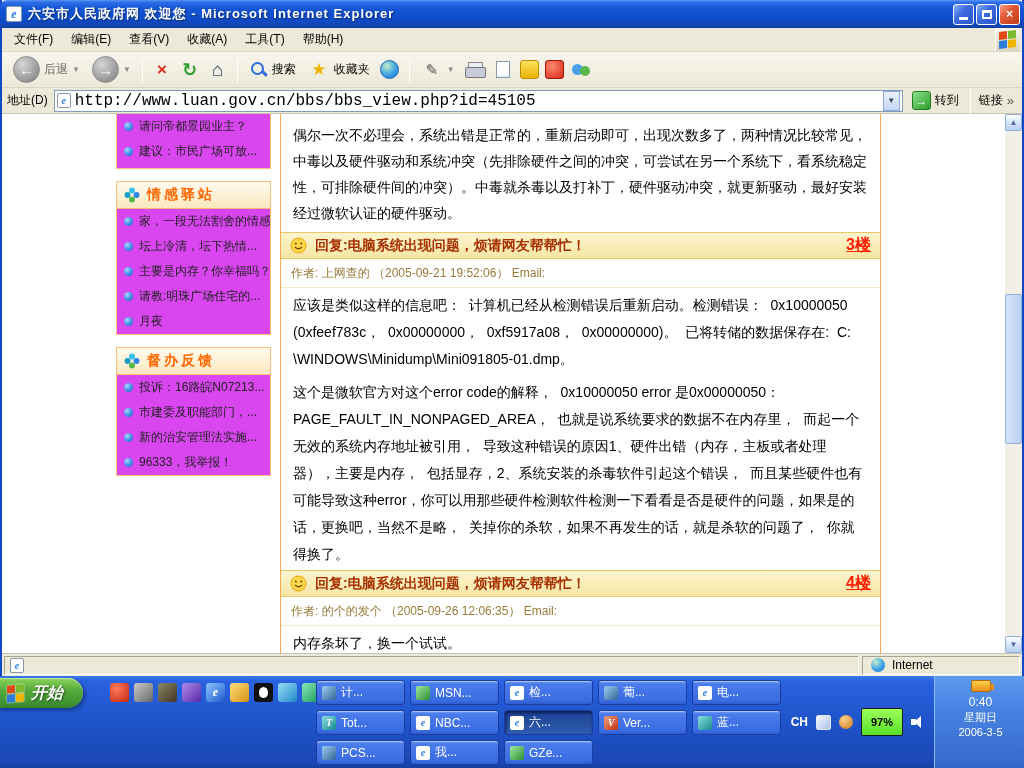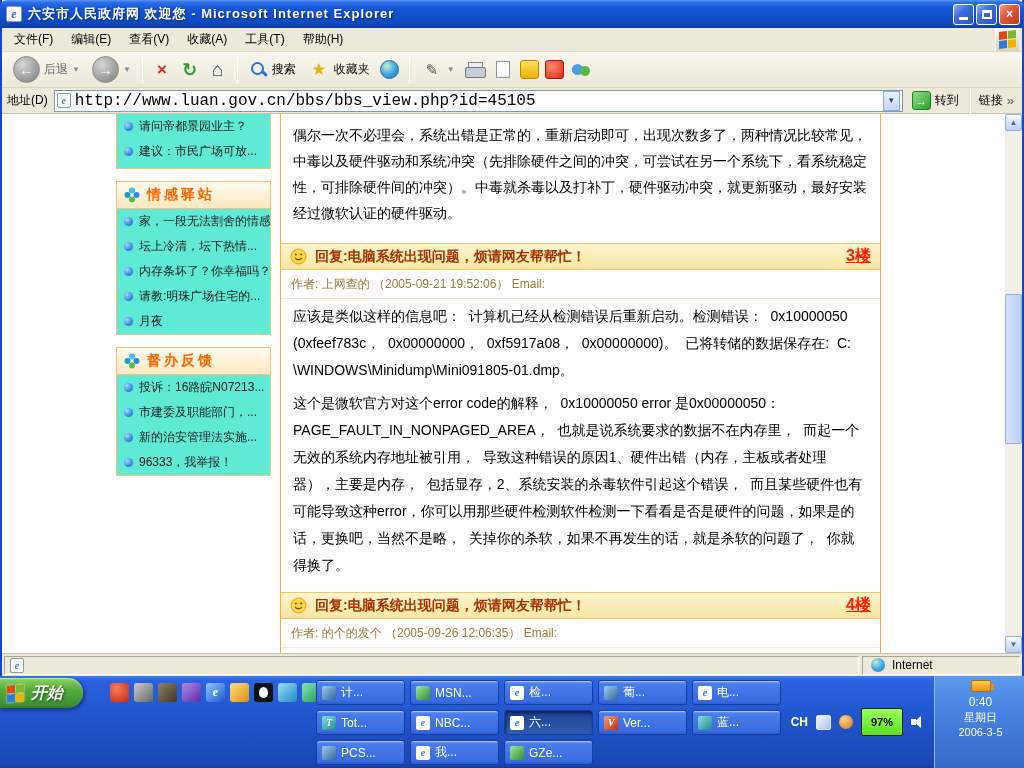--- a/index.html
+++ b/index.html
@@ -62,28 +62,28 @@
   .addr-url{flex:1;font-family:"Liberation Mono","DejaVu Sans Mono",monospace;font-size:16px;color:#000;white-space:nowrap;overflow:hidden;}
   .addr-drop{width:17px;height:20px;background:linear-gradient(180deg,#EAF2FC,#C4D6F2);border:1px solid #8CA8D8;display:flex;align-items:center;justify-content:center;font-size:8px;color:#345;}
   .go-btn{display:flex;align-items:center;gap:4px;font-size:12px;padding:0 3px;}
   .go-icon{width:19px;height:19px;border-radius:3px;background:linear-gradient(135deg,#8CE08C,#2E9E2E);border:1px solid #1E7E1E;color:#fff;display:flex;align-items:center;justify-content:center;font-weight:bold;font-size:12px;}
   .links{display:flex;align-items:center;gap:4px;font-size:12px;padding-right:3px;}
   .chev{color:#555;font-size:13px;}
 
   
   .content{position:absolute;top:114px;left:0;right:0;bottom:115px;background:#fff;overflow:hidden;}
   .sidebar{position:absolute;left:114px;top:0;width:155px;}
-  .side-box{border:1px solid #FFBE78;margin-bottom:12px;background:#5eead4;}
+  .side-box{border:1px solid #FFBE78;margin-bottom:12px;background:#d946ef;}
   .side-box.cut{border-top:none;padding-bottom:4px;}
   .side-item{display:flex;align-items:center;gap:6px;padding:4px 4px 4px 7px;font-size:12px;color:#222;white-space:nowrap;overflow:hidden;}
   .bullet{flex:0 0 9px;width:9px;height:9px;border-radius:50%;background:radial-gradient(circle at 32% 30%,#A8D8FF,#3E8EE8 55%,#1C5CB8);}
   .side-header{display:flex;align-items:center;gap:7px;height:27px;padding:0 7px;background:linear-gradient(180deg,#FFFBEE,#FCE8C0);border-bottom:1px solid #FFBE78;color:#FF6600;font-weight:bold;font-size:14px;letter-spacing:3px;}
   .main{position:absolute;left:278px;top:0;width:601px;border:1px solid #F8A850;border-top:none;padding-bottom:18px;background:#fff;}
   .intro{font-size:14px;line-height:26px;padding:8px 12px 6px;white-space:pre-wrap;color:#000;}
-  .reply-header{display:flex;align-items:center;gap:8px;height:27px;background:linear-gradient(180deg,#FCF4CE,#F6E6A4);border-top:1px solid #E8C868;border-bottom:1px solid #E8C868;padding:0 9px;margin-top:11px;}
+  .reply-header{display:flex;align-items:center;gap:8px;height:27px;background:linear-gradient(180deg,#FCF4CE,#F6E6A4);border-top:1px solid #E8C868;border-bottom:1px solid #E8C868;padding:0 9px;}
   .reply-title{color:#A63000;font-weight:bold;font-size:14px;}
   .floor{margin-left:auto;color:#FF1E00;font-weight:bold;font-size:16px;text-decoration:underline;}
   .author{font-size:12px;color:#9A7B3A;padding:6px 10px 5px;border-bottom:1px solid #F5E9C8;}
   .rbody{font-size:14px;line-height:27px;padding:4px 12px 2px;white-space:pre-wrap;color:#000;}
   .vscroll{position:absolute;top:0;right:0;bottom:0;width:17px;background:#F2EFE6;}
   .sbtn{position:absolute;left:0;width:17px;height:17px;background:linear-gradient(180deg,#FDFEFF,#D2E2F8 55%,#BAD0F2);border:1px solid #94AEDC;border-radius:2px;color:#4E66A0;font-size:8px;display:flex;align-items:center;justify-content:center;}
   .sbtn.up{top:0;}.sbtn.down{bottom:0;}
   .sthumb{position:absolute;left:0;top:180px;width:17px;height:150px;background:linear-gradient(90deg,#D6E4FB,#BCD2F5);border:1px solid #94AEDC;border-radius:2px;}
 
   
@@ -257,21 +257,21 @@
         <div class="side-item">
             <span class="bullet"></span>
             <span>家，一段无法割舍的情感</span>
           </div>
         <div class="side-item">
             <span class="bullet"></span>
             <span>坛上冷清，坛下热情...</span>
           </div>
         <div class="side-item">
             <span class="bullet"></span>
-            <span>内存条坏了？你幸福吗？</span>
+            <span>主要是内存？你幸福吗？</span>
           </div>
         <div class="side-item">
             <span class="bullet"></span>
             <span>请教:明珠广场住宅的...</span>
           </div>
         <div class="side-item">
             <span class="bullet"></span>
             <span>月夜</span>
           </div>
       </div>

